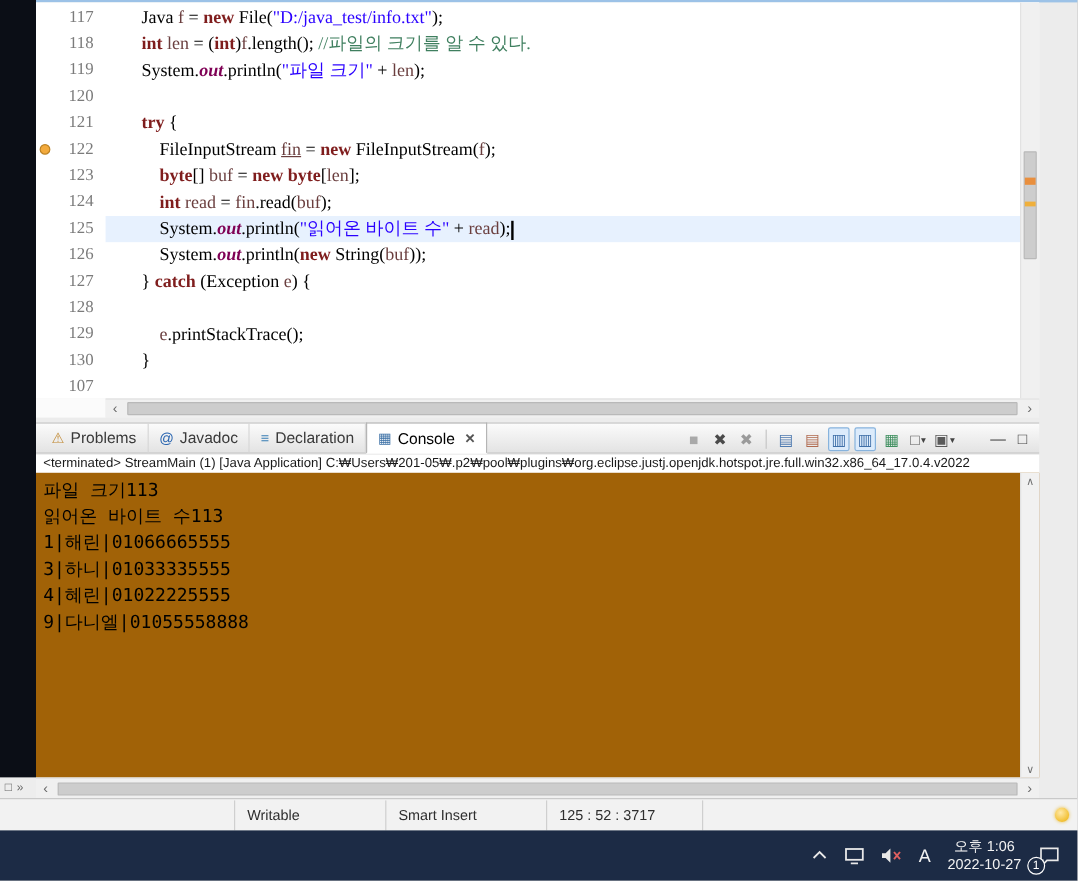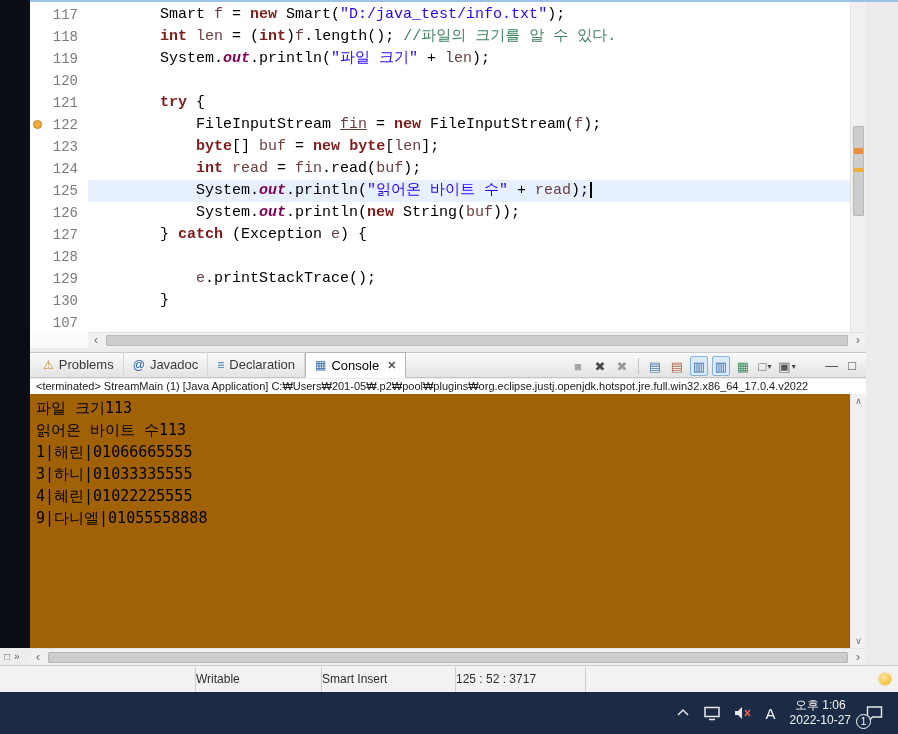--- a/index.html
+++ b/index.html
@@ -6,21 +6,21 @@
   body{font-family:"Liberation Sans",sans-serif;background:#9a9a9a}
   #root{position:relative;width:898px;height:734px;background:#ececec;overflow:hidden}
 
   
   #rail{position:absolute;left:0;top:0;width:30px;height:648px;background:#0b0e16}
   #topline{position:absolute;left:30px;top:0;width:868px;height:2px;background:#9cc2e7}
 
   
   #editor{position:absolute;left:30px;top:2px;width:836px;height:330px;background:#fff;overflow:hidden}
   #lines{padding-top:2px;margin-right:16px}
-  .code-line{display:flex;height:22px;line-height:22px;font-family:Liberation Mono, monospace;font-size:15px}
+  .code-line{display:flex;height:22px;line-height:22px;font-family:Liberation Serif, serif;font-size:15px}
   .code-line .ln{flex:0 0 58px;text-align:right;padding-right:10px;color:#7b7b7b;font-size:14px;background:#fff}
   .code-line .code{flex:1;white-space:pre;color:#000;background:#fff}
   .code-line.current .code{background:#e7f1fe}
   .tk-p{color:#000}
   .tk-k{color:#7f1d1d;font-weight:bold}
   .tk-s{color:#2a00ff}
   .tk-c{color:#3f7f5f}
   .tk-st{color:#7f0055;font-weight:bold;font-style:italic}
   .tk-v{color:#6a3e3e}
   .tk-u{text-decoration:underline}
@@ -62,21 +62,21 @@
   #cvs{position:absolute;right:0;top:0;width:16px;height:254px;background:#f1f1f1;border-left:1px solid #e2e2e2}
   .varrow{position:absolute;left:0;width:15px;text-align:center;font-size:9px;color:#707070}
   .varrow.top{top:2px}
   .varrow.bottom{bottom:2px}
 
   
   #trim{position:absolute;left:0;top:648px;width:30px;height:17px;background:#ededed;display:flex;align-items:center;gap:4px;padding-left:4px;font-size:10px;color:#6a6a6a}
 
   
   #statusbar{position:absolute;left:0;top:665px;width:898px;height:27px;background:#f2f2f2;border-top:1px solid #c9c9c9;font-size:12px;color:#2e2e2e}
-  .scell{position:absolute;top:1px;height:25px;line-height:25px;border-left:1px solid #cfcfcf}
+  .scell{position:absolute;top:1px;height:25px;line-height:25px;padding-left:10px;border-left:1px solid #cfcfcf}
   .scell.c1{left:195px;width:130px}
   .scell.c2{left:321px;width:130px}
   .scell.c3{left:455px;width:131px;border-right:1px solid #cfcfcf}
   #bulb{position:absolute;right:7px;top:7px;width:12px;height:12px;border-radius:50%;background:radial-gradient(circle at 40% 35%,#ffe9a8,#f2c033 70%,#d09a18);box-shadow:0 0 3px #e8c050}
 
   
   #taskbar{position:absolute;left:0;top:692px;width:898px;height:42px;background:#1c2b45;display:flex;justify-content:flex-end;align-items:center;gap:14px;padding-right:14px;color:#fff}
   .tico{display:inline-flex;align-items:center;justify-content:center;position:relative}
   #ime{font-size:15px;color:#f2f2f2}
   #clock{font-size:12px;line-height:15px;text-align:center;color:#f2f2f2}
@@ -87,21 +87,21 @@
 
 <div id="root">
 
   <div id="rail"></div>
   <div id="topline"></div>
 
   <div id="editor">
     <div id="lines">
         <div class="code-line">
           <span class="ln">117</span>
-          <span class="code"><span class="tk-p">        Smart </span><span class="tk-v">f</span><span class="tk-p"> = </span><span class="tk-k">new</span><span class="tk-p"> Smart(</span><span class="tk-s">"D:/java_test/info.txt"</span><span class="tk-p">);</span></span>
+          <span class="code"><span class="tk-p">        Java </span><span class="tk-v">f</span><span class="tk-p"> = </span><span class="tk-k">new</span><span class="tk-p"> File(</span><span class="tk-s">"D:/java_test/info.txt"</span><span class="tk-p">);</span></span>
         </div>
         <div class="code-line">
           <span class="ln">118</span>
           <span class="code"><span class="tk-p">        </span><span class="tk-k">int</span><span class="tk-p"> </span><span class="tk-v">len</span><span class="tk-p"> = (</span><span class="tk-k">int</span><span class="tk-p">)</span><span class="tk-v">f</span><span class="tk-p">.length(); </span><span class="tk-c">//파일의 크기를 알 수 있다.</span></span>
         </div>
         <div class="code-line">
           <span class="ln">119</span>
           <span class="code"><span class="tk-p">        System.</span><span class="tk-st">out</span><span class="tk-p">.println(</span><span class="tk-s">"파일 크기"</span><span class="tk-p"> + </span><span class="tk-v">len</span><span class="tk-p">);</span></span>
         </div>
         <div class="code-line">

